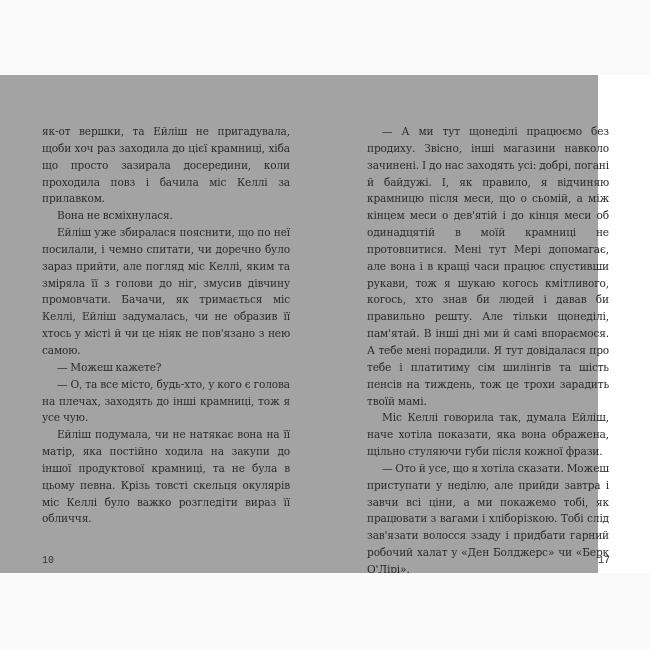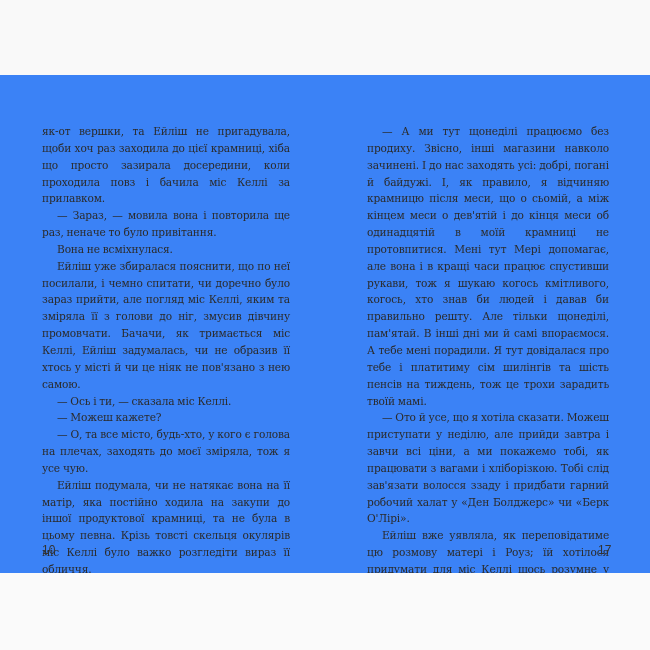--- a/index.html
+++ b/index.html
@@ -4,63 +4,62 @@
 <style>
   html, body { margin: 0; padding: 0; }
   body {
     width: 650px; height: 650px; overflow: hidden; position: relative;
     background: #ffffff;
     font-family: "DejaVu Serif", "Liberation Serif", serif;
     color: #2b2b2b;
   }
   .band-top { position: absolute; left: 0; top: 0; width: 650px; height: 75px; background: #f9f9f9; }
   .band-bottom { position: absolute; left: 0; top: 573px; width: 650px; height: 77px; background: #fafafa; }
-  .spread { position: absolute; left: 0; top: 75px; width: 650px; height: 498px; background: #3b82f6; }
+  .spread { position: absolute; left: 0; top: 75px; width: 598px; height: 498px; background: #a3a3a3; }
   .page { position: absolute; top: 48px; }
   .page-left { left: 42px; width: 248px; }
   .page-right { left: 367px; width: 242px; }
   .text p {
     margin: 0;
     font-size: 10.6px;
     line-height: 16.85px;
     text-align: justify;
     text-indent: 15px;
     letter-spacing: -0.15px;
     word-spacing: -0.3px;
     hyphens: manual;
   }
   .text p.no-indent { text-indent: 0; }
   .folio {
-    position: absolute; top: 468px;
-    font-size: 12px; color: #333;
-    font-family: Liberation Sans, sans-serif;
+    position: absolute; top: 480px;
+    font-size: 10px; color: #333;
+    font-family: Liberation Mono, monospace;
   }
   .folio-left { left: 42px; }
   .folio-right { left: 598px; }
 </style>
 </head>
 <body>
 
 <div class="band-top"></div>
 
 <div class="spread">
   <div class="page page-left text">
     <p class="no-indent">як-от вершки, та Ейліш не пригадувала, щоби хоч раз заходила до цієї крамниці, хіба що просто зазирала досередини, коли проходила повз і бачила міс Келлі за прилавком.</p>
-    <p>— Зараз, — мовила вона і повторила ще раз, неначе то було привітання.</p>
     <p>Вона не всміхнулася.</p>
     <p>Ейліш уже збиралася пояснити, що по неї посилали, і чемно спитати, чи доречно було зараз прийти, але погляд міс Келлі, яким та зміряла її з голови до ніг, змусив дівчину промовчати. Бачачи, як тримається міс Келлі, Ейліш задумалась, чи не образив її хтось у місті й чи це ніяк не пов'язано з нею самою.</p>
-    <p>— Ось і ти, — сказала міс Келлі.</p>
     <p>— Можеш кажете?</p>
-    <p>— О, та все місто, будь-хто, у кого є голова на плечах, заходять до моєї зміряла, тож я усе чую.</p>
+    <p>— О, та все місто, будь-хто, у кого є голова на плечах, заходять до інші крамниці, тож я усе чую.</p>
     <p>Ейліш подумала, чи не натякає вона на її матір, яка постійно ходила на закупи до іншої продуктової крамниці, та не була в цьому певна. Крізь товсті скельця окулярів міс Келлі було важко розгледіти вираз її обличчя.</p>
   </div>
   <div class="folio folio-left">10</div>
 
   <div class="page page-right text">
     <p>— А ми тут щонеділі працюємо без продиху. Звісно, інші магазини навколо зачинені. І до нас заходять усі: добрі, погані й байдужі. І, як правило, я відчиняю крамницю після меси, що о сьомій, а між кінцем меси о дев'ятій і до кінця меси об одинадцятій в моїй крамниці не протовпитися. Мені тут Мері допомагає, але вона і в кращі часи працює спустивши рукави, тож я шукаю когось кмітливого, когось, хто знав би людей і давав би правильно решту. Але тільки щонеділі, пам'ятай. В інші дні ми й самі впораємося. А тебе мені порадили. Я тут довідалася про тебе і платитиму сім шилінгів та шість пенсів на тиждень, тож це трохи зарадить твоїй мамі.</p>
+    <p>Міс Келлі говорила так, думала Ейліш, наче хотіла показати, яка вона ображена, щільно стуляючи губи після кожної фрази.</p>
     <p>— Ото й усе, що я хотіла сказати. Можеш приступати у неділю, але прийди завтра і завчи всі ціни, а ми покажемо тобі, як працювати з вагами і хліборізкою. Тобі слід зав'язати волосся ззаду і придбати гарний робочий халат у «Ден Болджерс» чи «Берк О'Лірі».</p>
     <p>Ейліш вже уявляла, як переповідатиме цю розмову матері і Роуз; їй хотілося придумати для міс Келлі щось розумне у відповідь, так, щоб це не прозвучало відверто грубо. Та замість цього продовжувала мовчати.</p>
 
   </div>
   <div class="folio folio-right">17</div>
 </div>
 
 <div class="band-bottom"></div>
 
 </body></html>

